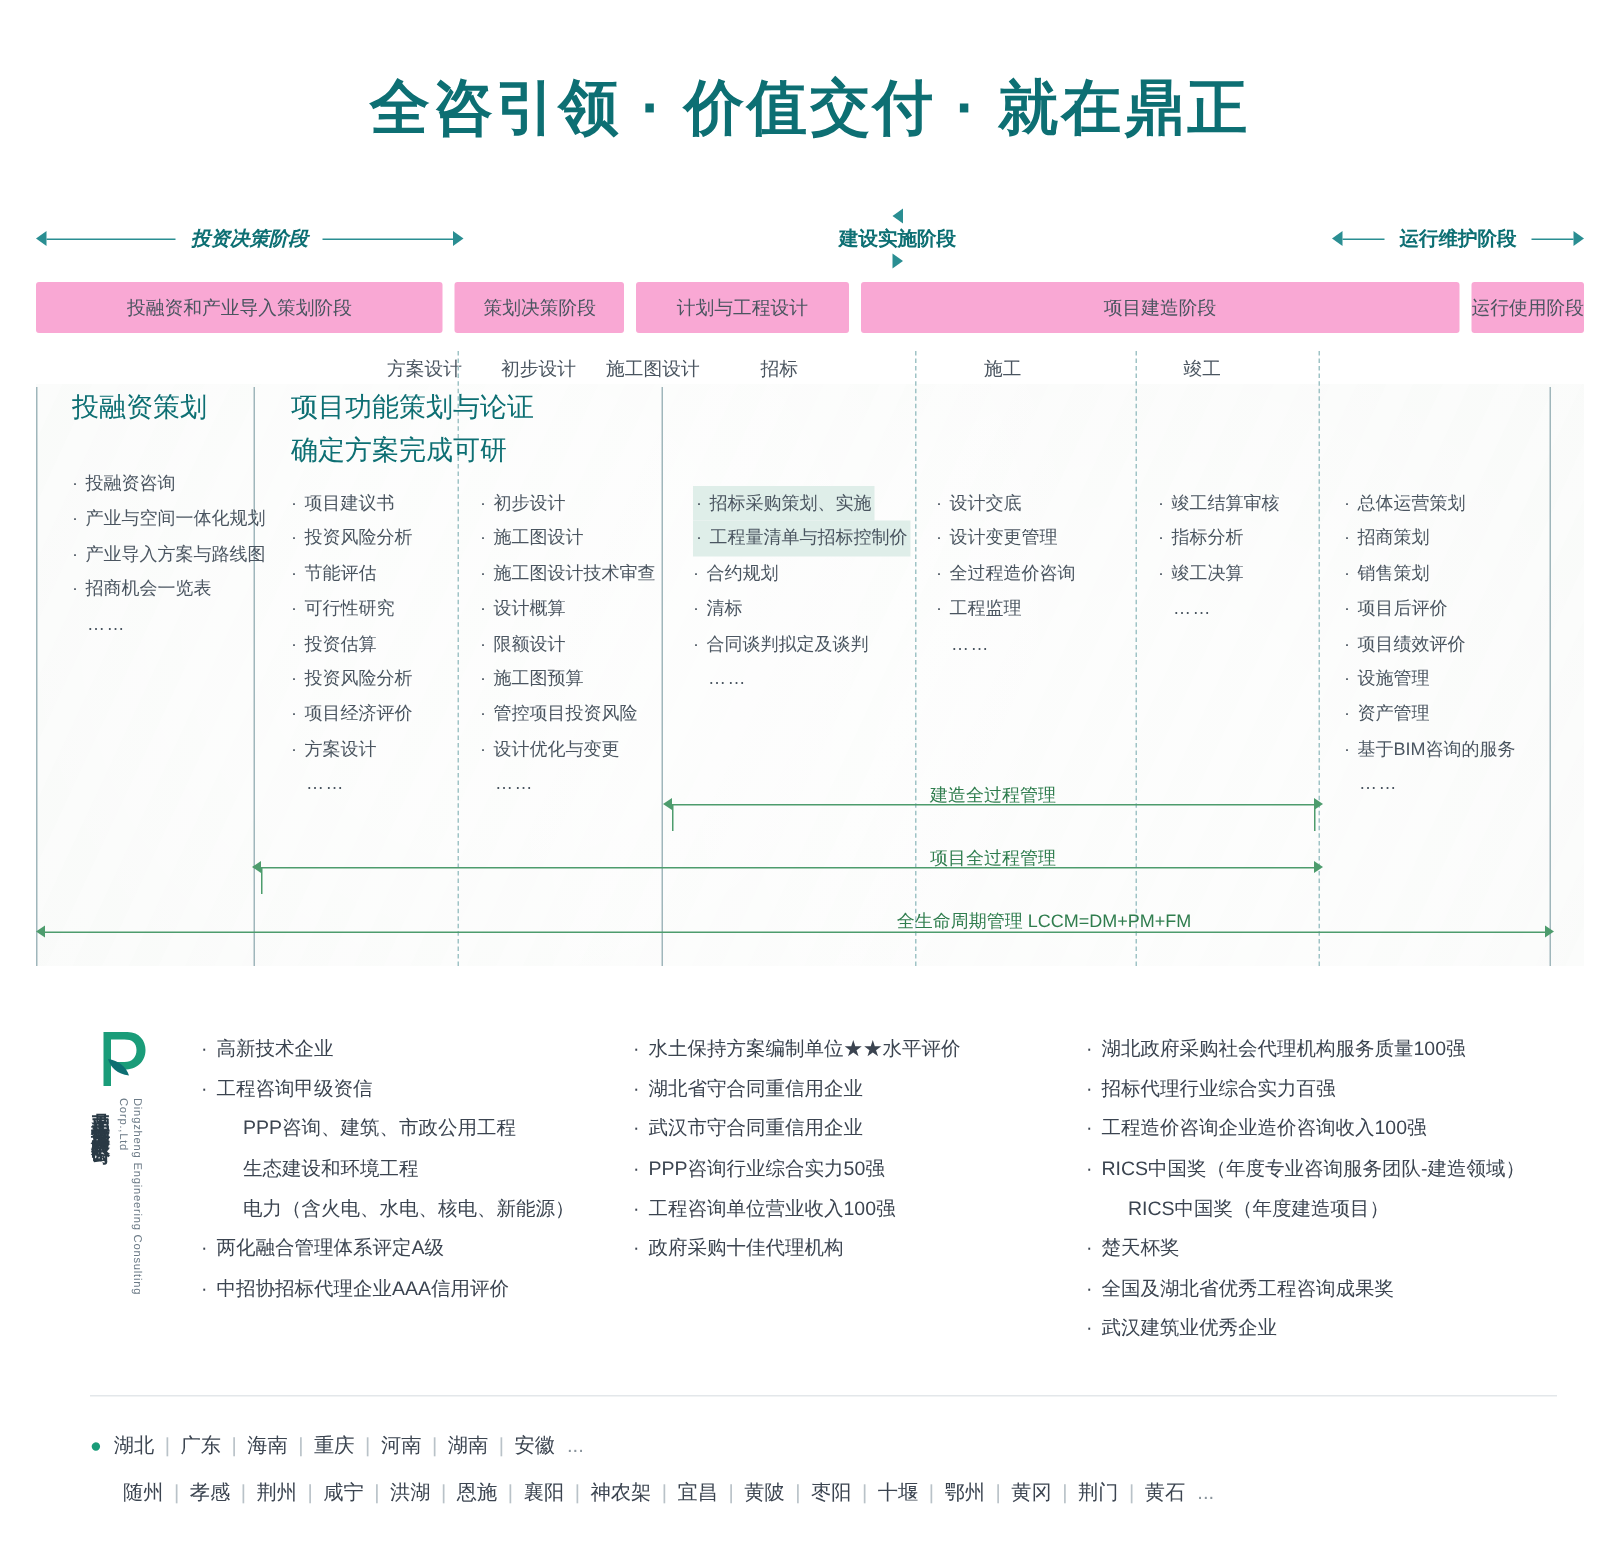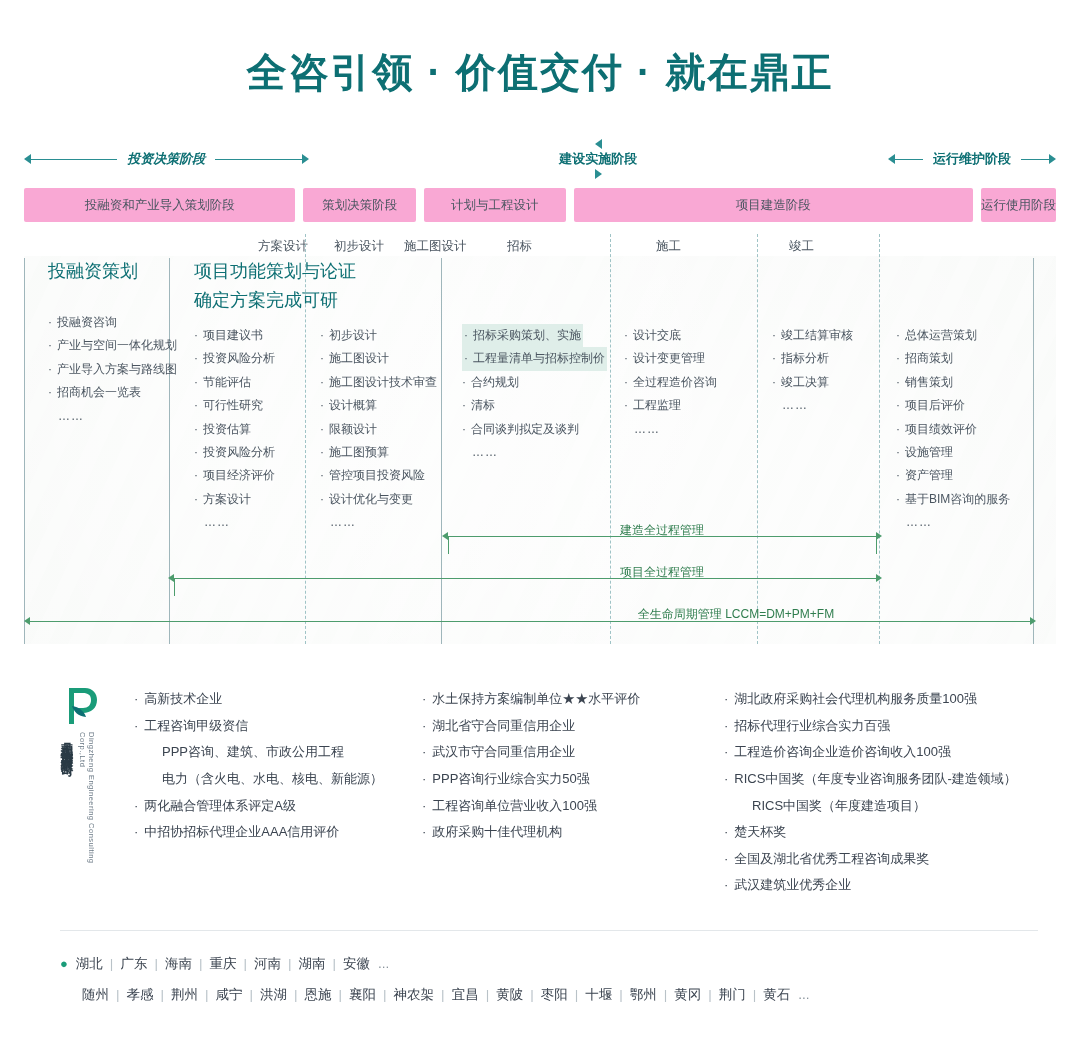--- a/index.html
+++ b/index.html
@@ -376,41 +376,42 @@
     <i class="l"></i>
     <i class="r"></i>
   </div>
   <div class="tick" style="left:150px;top:320px;height:18px"></div>
   <div class="span-label" style="left:638px;top:306px">项目全过程管理</div>
 
   <div class="span-arrow" style="left:6px;width:1000px;top:363px">
     <i class="l"></i>
     <i class="r"></i>
   </div>
-  <div class="span-label" style="left:712px;top:348px">全生命周期管理 LCCM=DM+PM+FM</div>
+  <div class="span-label" style="left:672px;top:348px">全生命周期管理 LCCM=DM+PM+FM</div>
 </div>
 
 <div class="cred">
 
   <div class="logo">
     <div class="mark">
       <svg width="34" height="40" viewBox="0 0 34 40">
         <path d="M5 2 h16 c8 0 12 6 12 12 c0 8 -6 13 -14 13 h-6 v-5 h6 c5 0 8 -3 8 -8 c0 -5 -3 -7 -8 -7 h-9 v31 h-5 z" fill="#1a9c79"></path>
         <path d="M8 20 c7 1 12 5 14 11 c-8 -1 -12 -5 -14 -11 z" fill="#0d6f73"></path>
       </svg>
     </div>
     <div class="cn">鼎正工程咨询股份有限公司</div>
     <div class="en">Dingzheng Engineering Consulting Corp.,Ltd</div>
   </div>
 
   <div class="cred-col" style="left:110px">
     <ul>
       <li>高新技术企业</li>
       <li>工程咨询甲级资信</li>
       <li class="cont">PPP咨询、建筑、市政公用工程</li>
+      <li class="cont">生态建设和环境工程</li>
       <li class="cont">电力（含火电、水电、核电、新能源）</li>
       <li>两化融合管理体系评定A级</li>
       <li>中招协招标代理企业AAA信用评价</li>
     </ul>
   </div>
 
   <div class="cred-col" style="left:398px">
     <ul>
       <li>水土保持方案编制单位★★水平评价</li>
       <li>湖北省守合同重信用企业</li>

